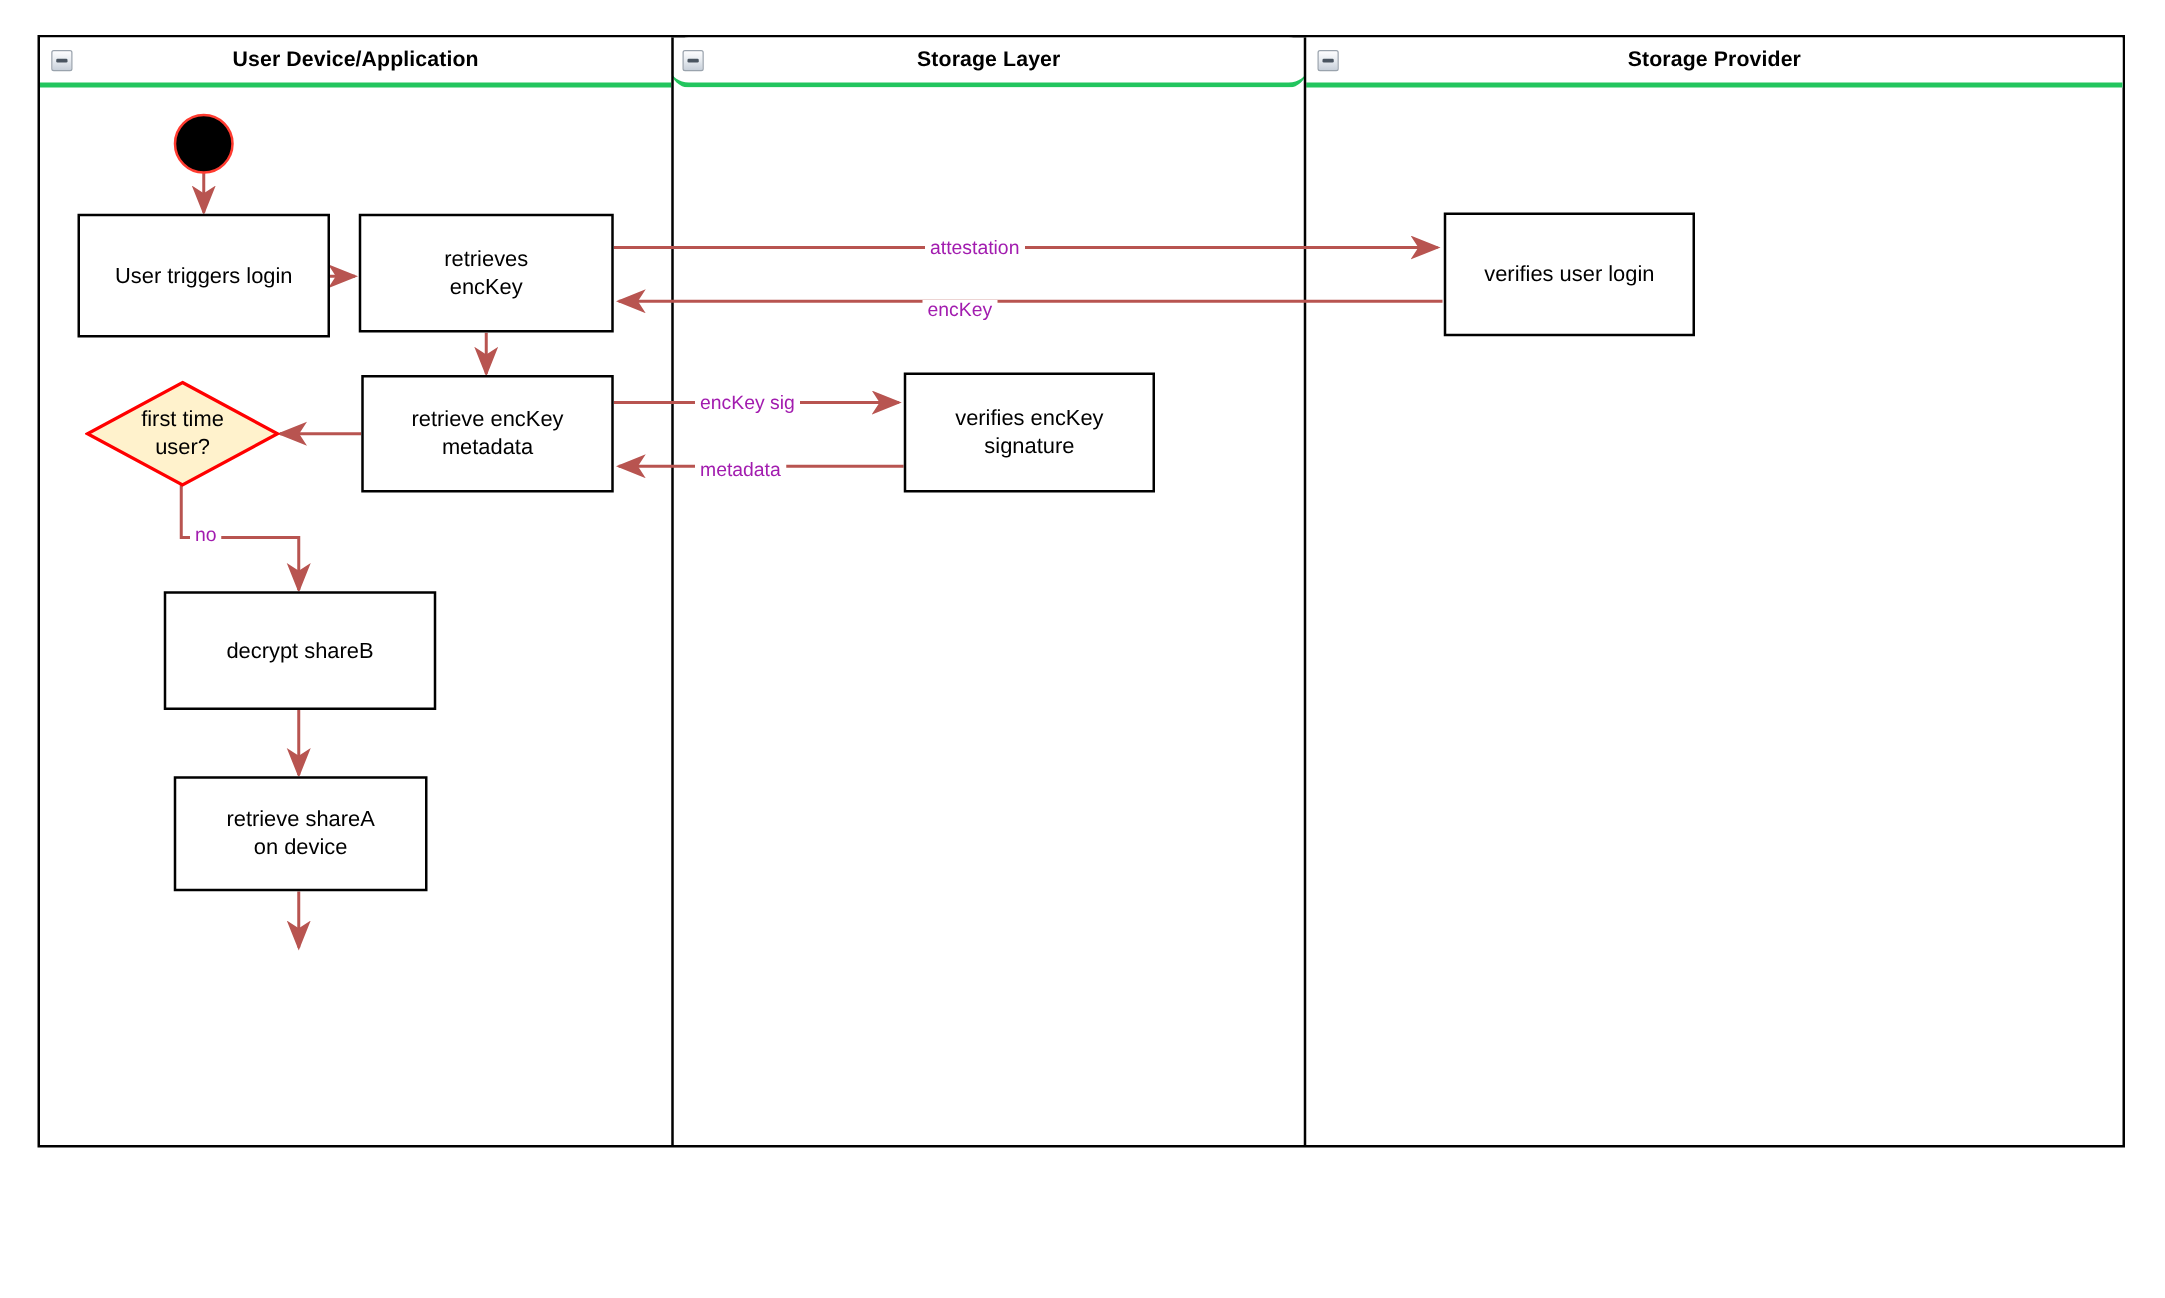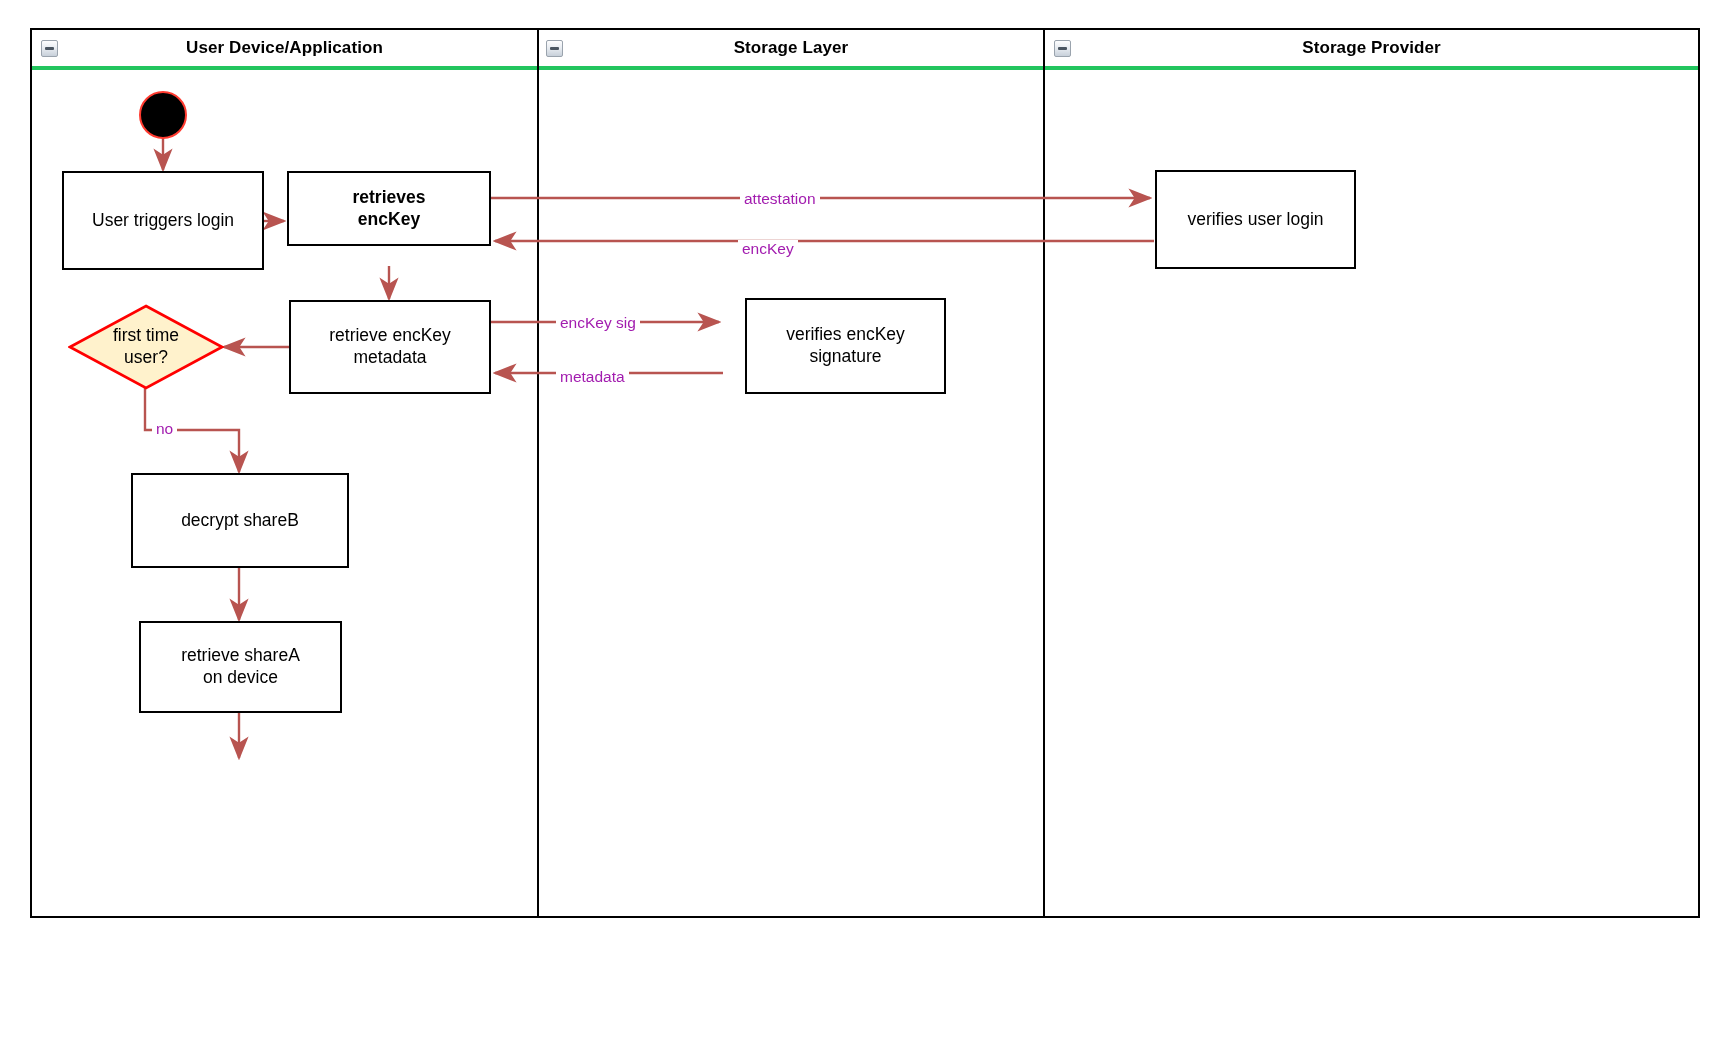--- a/index.html
+++ b/index.html
@@ -55,21 +55,21 @@
     <div class="lane" style="left:0;width:505px;">
       <div class="lane-head" style="left:0;width:505px;">
         <div class="collapse-icon">
             <i></i>
           </div>
         <div class="lane-title">User Device/Application</div>
       </div>
     </div>
 
     <div class="lane" style="left:505px;width:508px;">
-      <div class="lane-head" style="left:0;width:508px;">
+      <div class="lane-head" style="left:0;width:508px;border-radius:14px;">
         <div class="collapse-icon">
             <i></i>
           </div>
         <div class="lane-title">Storage Layer</div>
       </div>
     </div>
 
     <div class="lane" style="left:1013px;width:653px;">
       <div class="lane-head" style="left:0;width:653px;">
         <div class="collapse-icon">
@@ -114,21 +114,21 @@
       <path d="M239,713 L239,758"></path>
     </g>
   </svg>
 
   <div class="start-node" style="left:139px;top:91px;width:48px;height:48px;"></div>
 
   <div class="node" style="left:62px;top:171px;width:202px;height:99px;">
     <span>User triggers login</span>
   </div>
 
-  <div class="node" style="left:287px;top:171px;width:204px;height:75px;font-weight:bold;">
+  <div class="node" style="left:287px;top:171px;width:204px;height:95px;">
     <span>retrieves
 encKey</span>
   </div>
 
   <div class="node" style="left:289px;top:300px;width:202px;height:94px;">
     <span>retrieve encKey
 metadata</span>
   </div>
 
   <div class="diamond" style="left:68px;top:304px;width:156px;height:86px;">
@@ -142,21 +142,21 @@
   <div class="node" style="left:131px;top:473px;width:218px;height:95px;">
     <span>decrypt shareB</span>
   </div>
 
   <div class="node" style="left:139px;top:621px;width:203px;height:92px;">
     <span>retrieve shareA
 on device</span>
   </div>
 
 
-  <div class="node" style="left:745px;top:298px;width:201px;height:96px;">
+  <div class="node" style="left:723px;top:298px;width:201px;height:96px;">
     <span>verifies encKey
 signature</span>
   </div>
 
   <div class="node" style="left:1155px;top:170px;width:201px;height:99px;align-items:center;">
     <span>verifies user login</span>
   </div>
 
   <div class="edge-label" style="left:740px;top:190px;">attestation</div>
 

